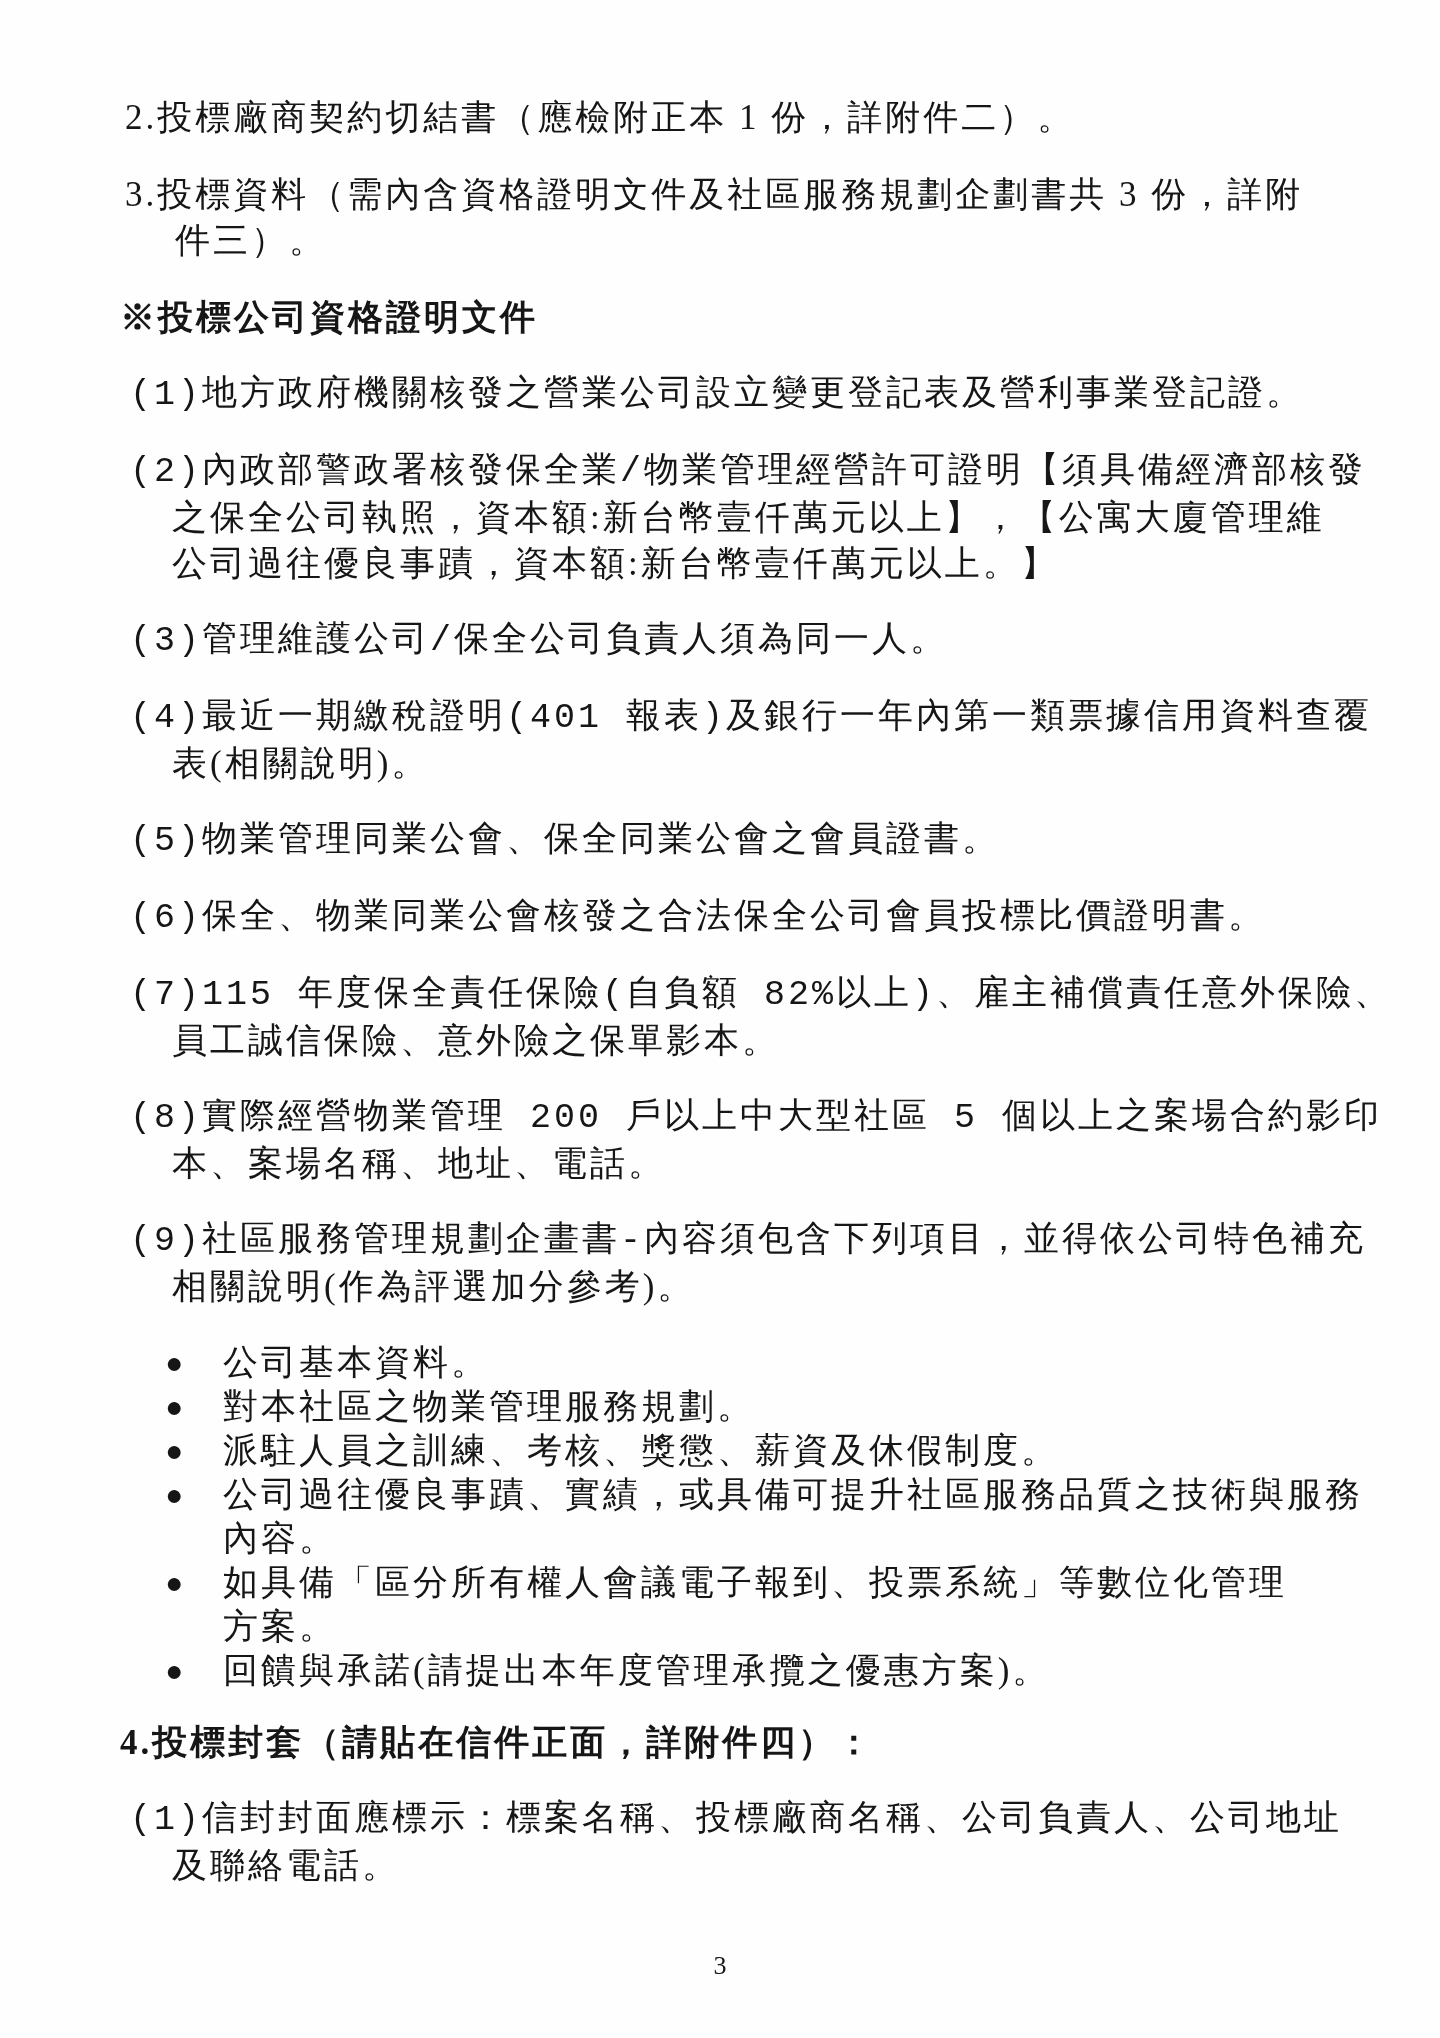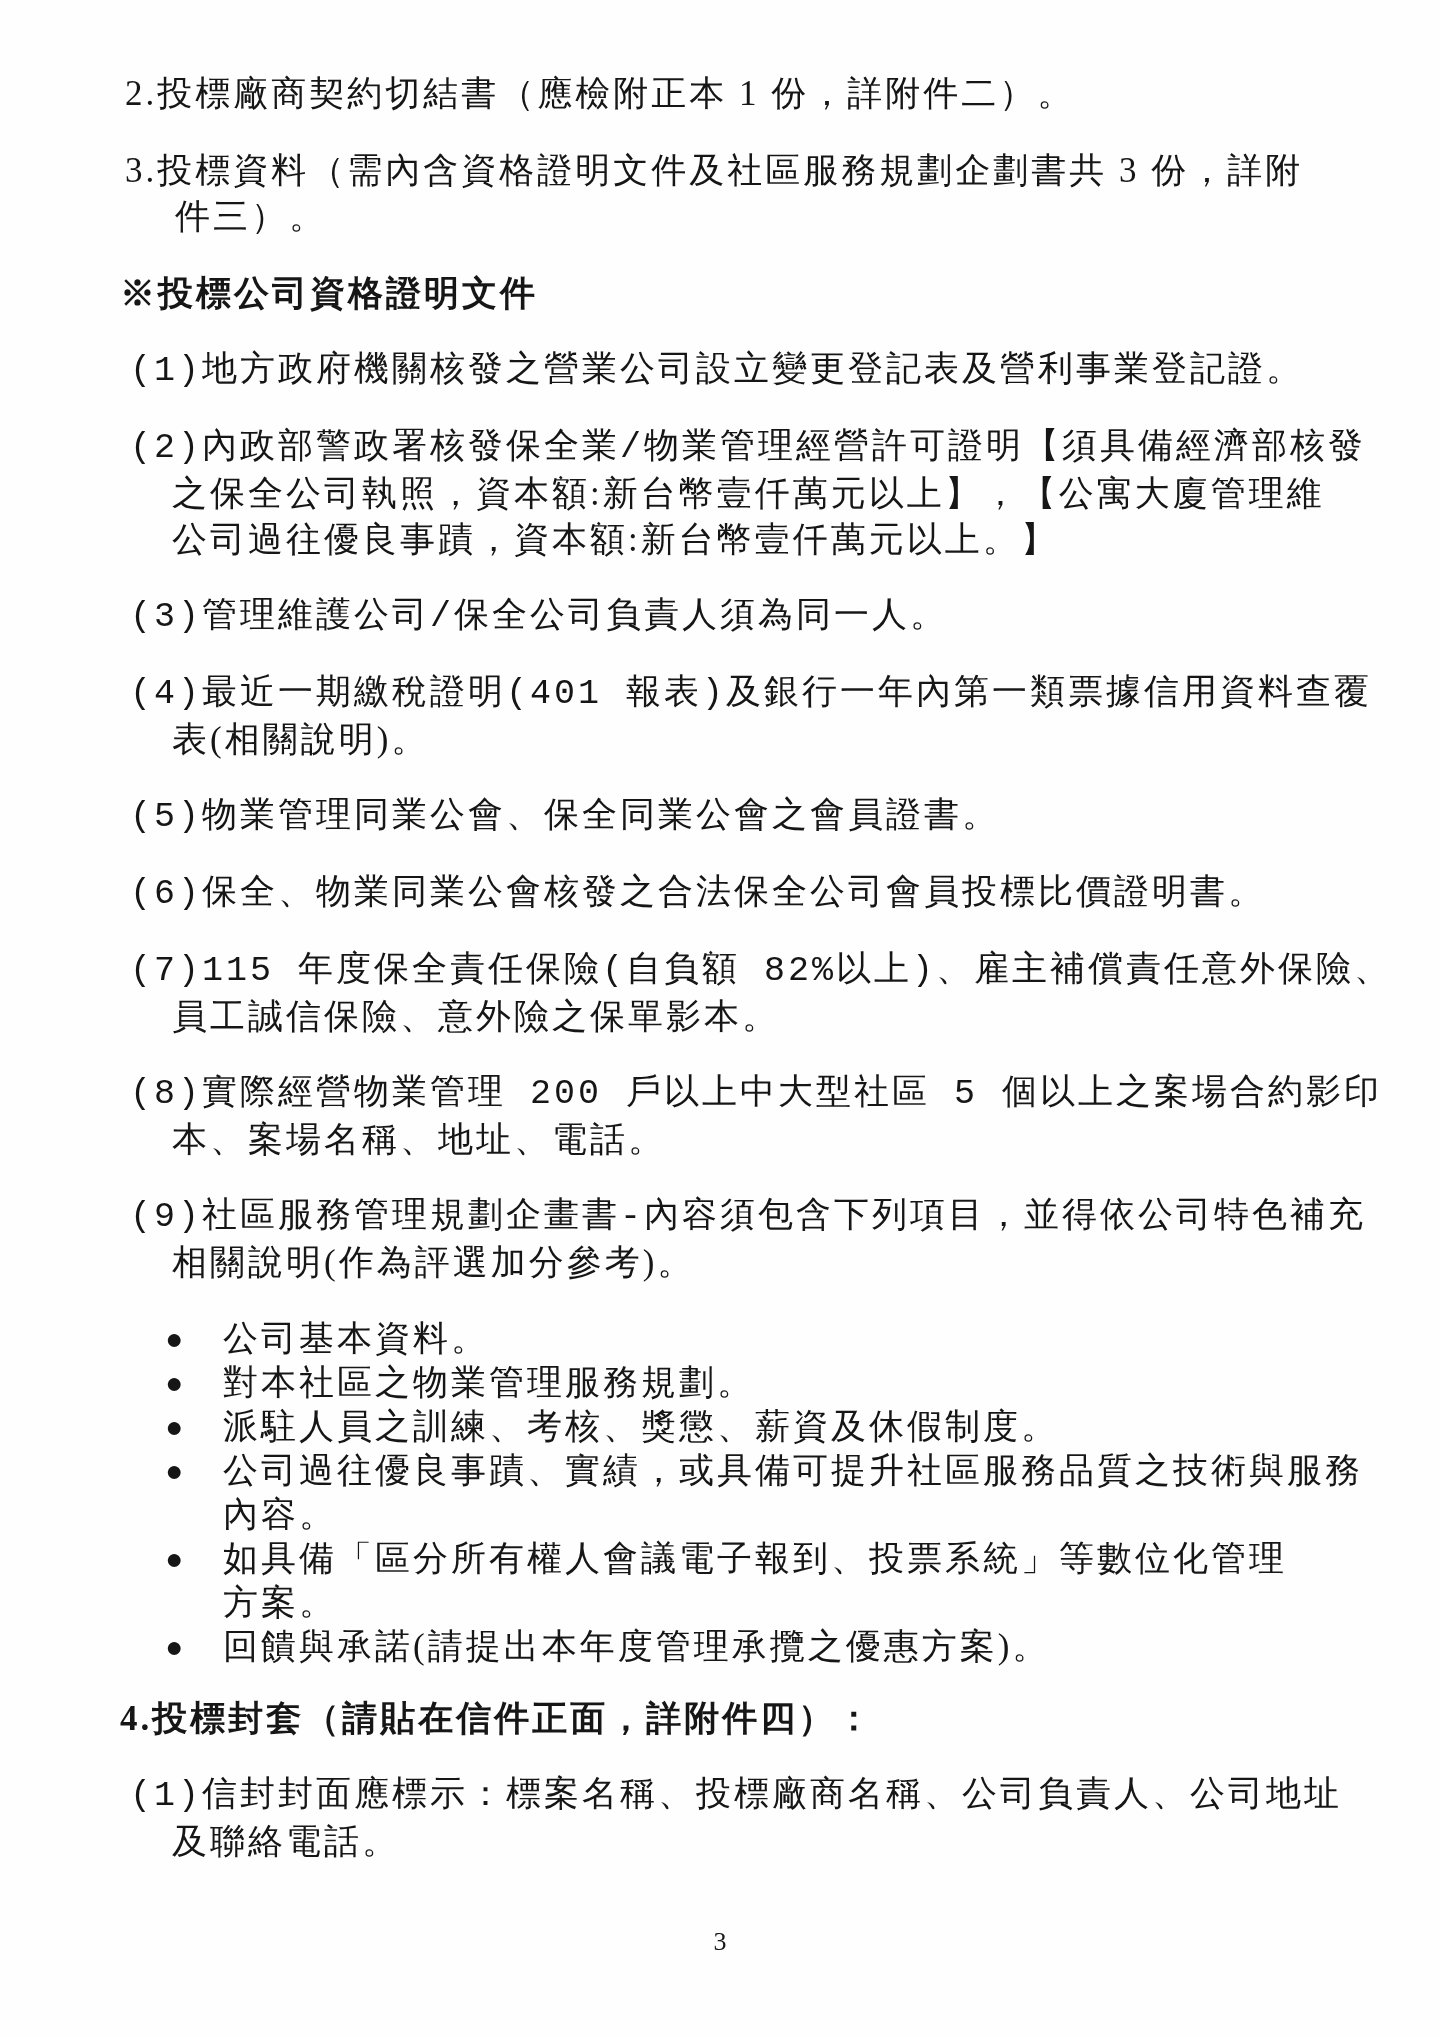--- a/index.html
+++ b/index.html
@@ -11,21 +11,21 @@
     position: relative;
     width: 1440px;
     height: 2038px;
     background: #fefefe;
     color: #161616;
     font-family: "Liberation Serif", "DejaVu Serif", serif;
     font-size: 35px;
     letter-spacing: 3px;
     overflow: hidden;
     box-sizing: border-box;
-    padding-top: 71px;
+    padding-top: 95px;
   }
   .para { margin: 0 0 31px 0; }
   .ln { line-height: 46px; white-space: pre; }
   
   .l-num       { padding-left: 125px; }
   .l-num-cont  { padding-left: 175px; font-family: Liberation Serif, serif; }
   
   .l-head      { padding-left: 105px; font-weight: bold; margin-left: 15px; }
   
   .l-paren     { padding-left: 130px; font-family: Liberation Mono, monospace; }

